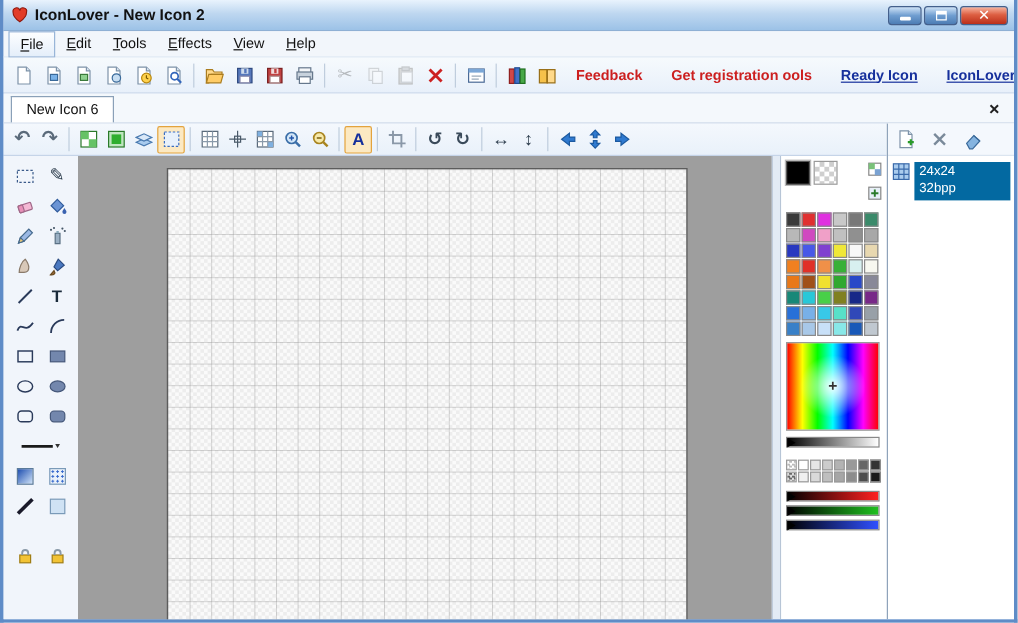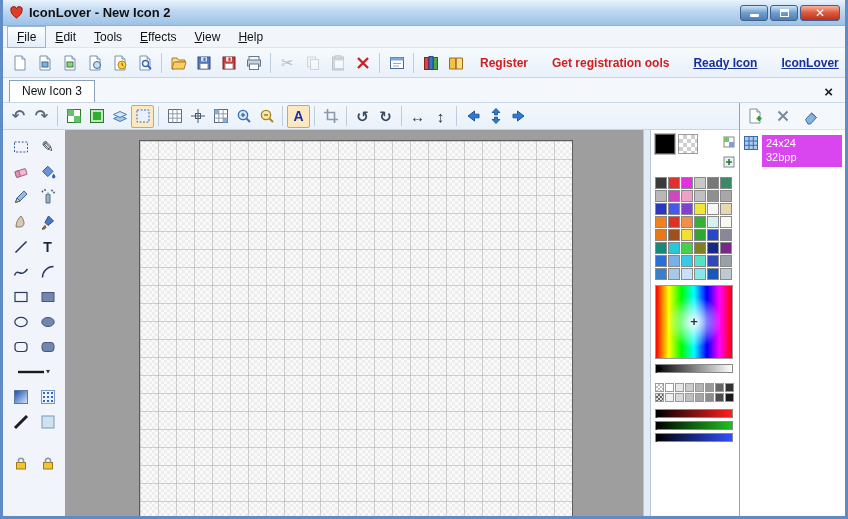--- a/index.html
+++ b/index.html
@@ -11,21 +11,21 @@
   .app-logo{width:16px;height:16px;display:flex;align-items:center;justify-content:center}
   .win-title{font-size:13px;font-weight:bold;color:#111;flex:1;white-space:nowrap}
   .win-controls{display:flex;gap:2px;align-items:flex-start}
   .winbtn{height:16px;border-radius:3px;border:1px solid #44608c;display:flex;align-items:center;justify-content:center;cursor:default}
   .winbtn.blue{width:28px;background:linear-gradient(#cfe3f7,#6f9dd0 50%,#4d7db4)}
   .winbtn.red{width:40px;background:linear-gradient(#f6b4a0,#dd5f42 45%,#bb2f1a);color:#fff;font-size:12px;font-weight:bold;line-height:1}
   .gm{width:9px;height:3px;background:#fff;border-radius:1px;margin-top:6px}
   .gx{width:9px;height:8px;border:1px solid #fff;border-top:3px solid #fff}
 
   
-  .menubar{height:22px;flex:0 0 22px;display:flex;align-items:center;background:#f2f6fb;padding-left:4px;border-bottom:1px solid #dce6f2}
+  .menubar{height:22px;flex:0 0 22px;display:flex;align-items:flex-start;background:#f2f6fb;padding-left:4px;border-bottom:1px solid #dce6f2}
   .menu-item{padding:3px 9px;font-size:12px;color:#111}
   .menu-item.first{border:1px solid #98b5d8;background:linear-gradient(#fdfeff,#e4eefa)}
 
   
   .toolbar{height:30px;flex:0 0 30px;display:flex;align-items:center;background:linear-gradient(#f6fafd,#e8f0fa);border-bottom:1px solid #c5d4e8;padding:0 4px;overflow:hidden;white-space:nowrap}
   .tb-btn{width:25px;height:25px;display:flex;align-items:center;justify-content:center;border-radius:3px;flex:0 0 auto}
   .tb-btn.disabled{opacity:.4;filter:grayscale(85%)}
   .sep{width:1px;height:20px;background:#bfcddd;margin:0 4px;flex:0 0 auto}
   .tb-red{color:#cc1f1f;font-size:12px;font-weight:bold;margin:0 12px;flex:0 0 auto}
   .tb-link{color:#16309c;font-size:12px;font-weight:bold;text-decoration:underline;margin:0 12px;flex:0 0 auto}
@@ -83,21 +83,21 @@
   .pat-checker-light{background:conic-gradient(#bbb 25%,#fff 0 50%,#bbb 0 75%,#fff 0);background-size:4px 4px}
   .pat-checker-dark{background:conic-gradient(#666 25%,#ddd 0 50%,#666 0 75%,#ddd 0);background-size:4px 4px}
 
   
   .right-col{width:106px;flex:0 0 106px;border-left:1px solid #8fa3ba;background:#fff;display:flex;flex-direction:column}
   .fmt-toolbar{height:27px;flex:0 0 27px;display:flex;align-items:center;gap:8px;padding:0 5px;background:#f4f8fd;border-bottom:1px solid #dbe5f0}
   .fmt-btn{width:20px;height:20px;display:flex;align-items:center;justify-content:center}
   .size-list{flex:1;padding:5px 3px}
   .size-item{display:flex;align-items:flex-start;gap:3px}
   .size-item .txt{flex:1;font-size:11px;line-height:1.25;padding:2px 4px;color:#111}
-  .size-item.selected .txt{background:#d946ef;color:#fff}
+  .size-item.selected .txt{background:#0369a1;color:#fff}
 
   .ic{display:inline-flex}
   .ic svg{display:block}
   .grad-chip{width:14px;height:14px;border:1px solid #5a7a9a;background:linear-gradient(135deg,#1f4fb0,#cfe2f8)}
   .dither-chip{width:14px;height:14px;border:1px solid #7a9ab8;background:#eaf2fa;background-image:radial-gradient(#3366cc 32%,transparent 34%);background-size:4px 4px}
 </style>
 </head>
 <body>
 
 <div class="window">
@@ -277,28 +277,28 @@
       </div>
       <div class="tb-btn">
         <span class="ic">
           <svg width="18" height="18" viewBox="0 0 18 18">
             <path d="M2.5 4h6.5v11H2.5z" fill="#f6c14a" stroke="#9a7018"></path>
             <path d="M9 4h6.5v11H9z" fill="#ffd98a" stroke="#9a7018"></path>
             <path d="M9 4v11" stroke="#9a7018"></path>
           </svg>
         </span>
       </div>
-      <span class="tb-red">Register</span>
+      <span class="tb-red">Feedback</span>
       <span class="tb-red">Get registration ools</span>
       <span class="tb-link">Ready Icon</span>
       <span class="tb-link">IconLover</span>
     </div>
 
   <div class="tabbar">
-    <div class="tab">New Icon 3</div>
+    <div class="tab">New Icon 6</div>
     <div class="tab-close">×</div>
   </div>
 
   <div class="content-row">
     <div class="left-col">
       <div class="drawbar" id="draw-toolbar">
           <div class="draw-btn">
             <span class="ic">
               <span class="gl" style="color:#5a6a7a;font-size:16px;font-weight:bold;">↶</span>
             </span>

